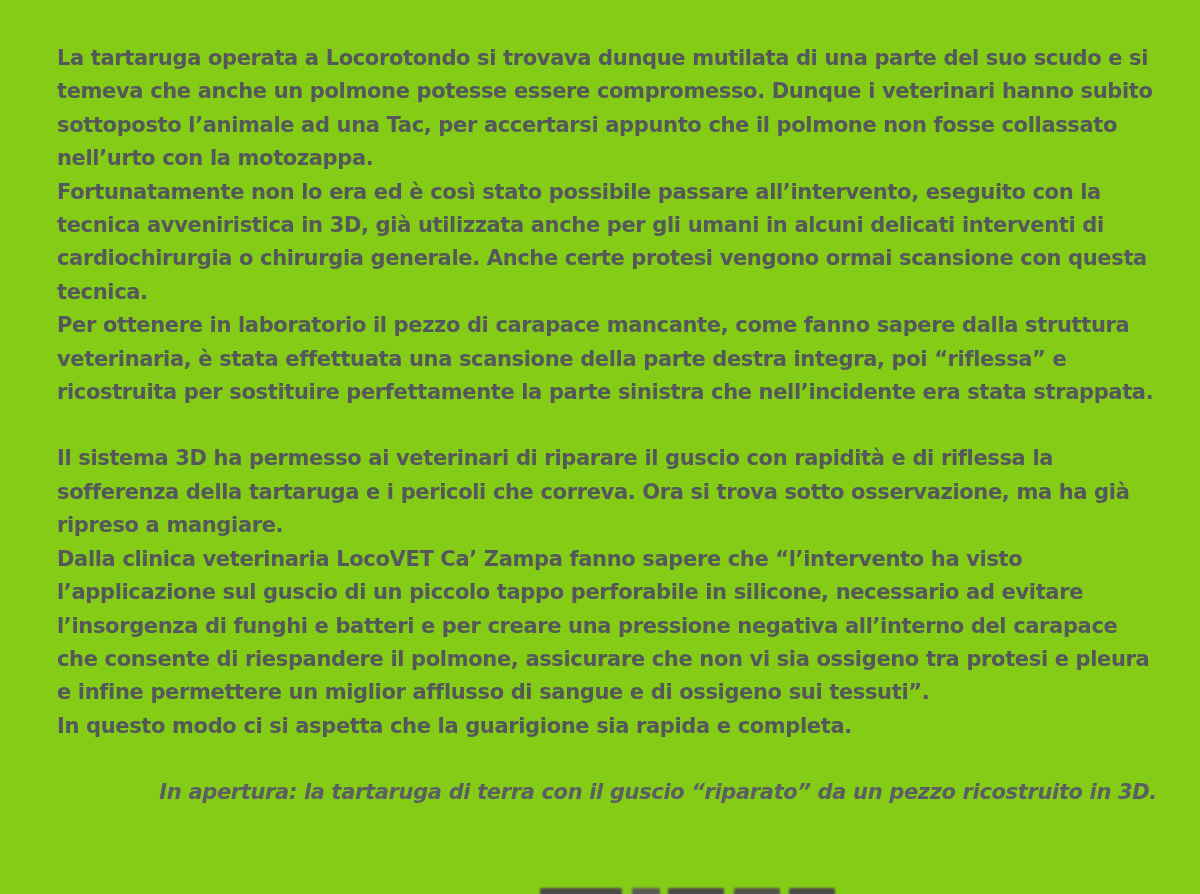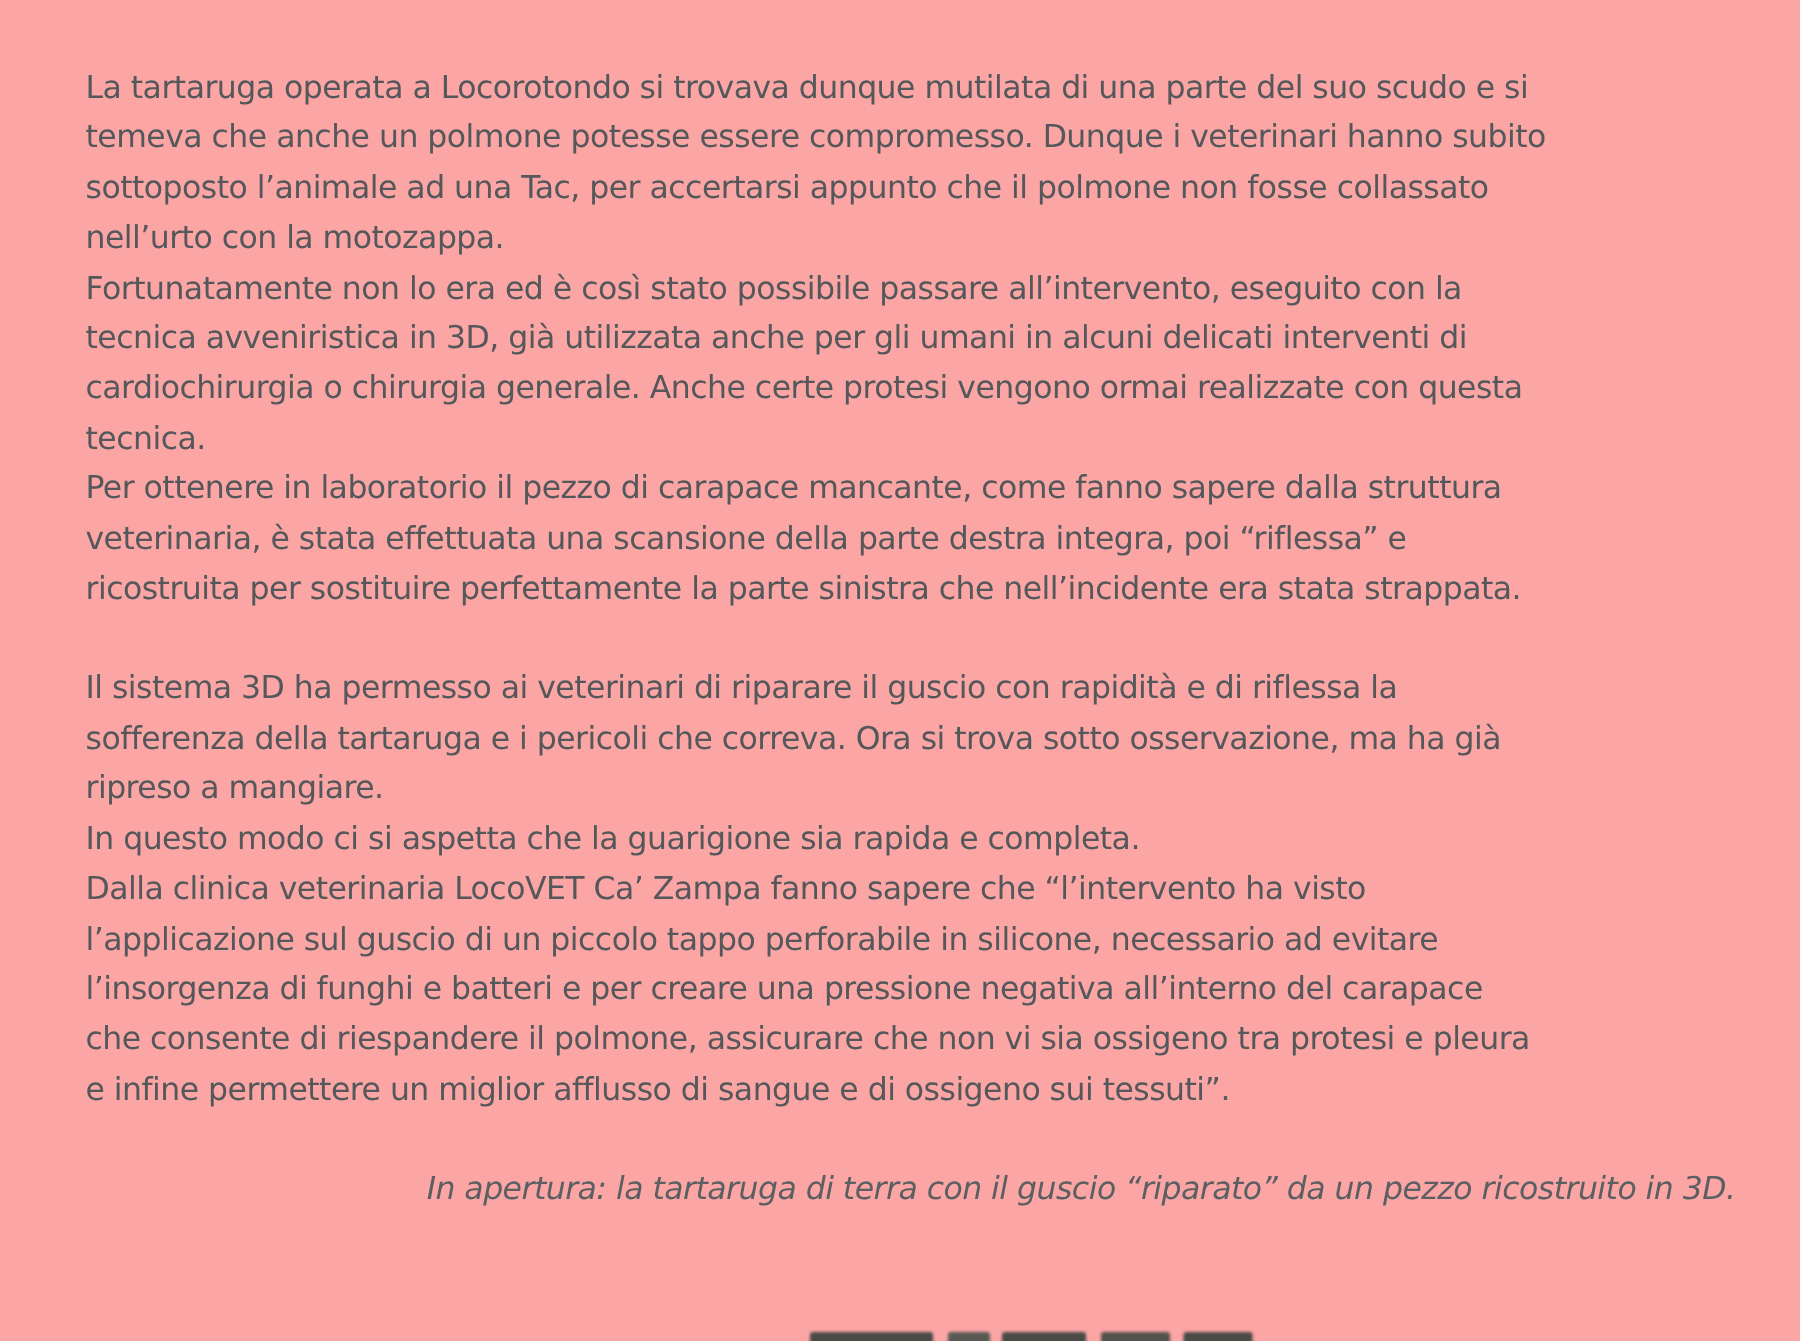--- a/index.html
+++ b/index.html
@@ -10,21 +10,22 @@
     width: 1200px;
     height: 894px;
     background: #fdfdfc;
     overflow: hidden;
     position: relative;
     font-family: "DejaVu Sans", "Liberation Sans", sans-serif;
   }
   .page {
     position: absolute;
     inset: 0;
-    background: #fca5a5;
+    background: #84cc16;
+    font-weight: bold;
   }
   .article {
     position: absolute;
     left: 57px;
     top: 42px;
     width: 1100px;
     color: #54585a;
     font-size: 21px;
     line-height: 33.4px;
     letter-spacing: -0.35px;
@@ -76,37 +77,37 @@
 
   <div class="article">
 
     <div class="block">
       <p>La tartaruga operata a Locorotondo si trovava dunque mutilata di una parte del suo scudo e si
 temeva che anche un polmone potesse essere compromesso. Dunque i veterinari hanno subito
 sottoposto l’animale ad una Tac, per accertarsi appunto che il polmone non fosse collassato
 nell’urto con la motozappa.</p>
       <p>Fortunatamente non lo era ed è così stato possibile passare all’intervento, eseguito con la
 tecnica avveniristica in 3D, già utilizzata anche per gli umani in alcuni delicati interventi di
-cardiochirurgia o chirurgia generale. Anche certe protesi vengono ormai realizzate con questa
+cardiochirurgia o chirurgia generale. Anche certe protesi vengono ormai scansione con questa
 tecnica.</p>
       <p>Per ottenere in laboratorio il pezzo di carapace mancante, come fanno sapere dalla struttura
 veterinaria, è stata effettuata una scansione della parte destra integra, poi “riflessa” e
 ricostruita per sostituire perfettamente la parte sinistra che nell’incidente era stata strappata.</p>
     </div>
 
     <div class="block">
       <p>Il sistema 3D ha permesso ai veterinari di riparare il guscio con rapidità e di riflessa la
 sofferenza della tartaruga e i pericoli che correva. Ora si trova sotto osservazione, ma ha già
 ripreso a mangiare.</p>
-      <p>In questo modo ci si aspetta che la guarigione sia rapida e completa.</p>
       <p>Dalla clinica veterinaria LocoVET Ca’ Zampa fanno sapere che “l’intervento ha visto
 l’applicazione sul guscio di un piccolo tappo perforabile in silicone, necessario ad evitare
 l’insorgenza di funghi e batteri e per creare una pressione negativa all’interno del carapace
 che consente di riespandere il polmone, assicurare che non vi sia ossigeno tra protesi e pleura
 e infine permettere un miglior afflusso di sangue e di ossigeno sui tessuti”.</p>
+      <p>In questo modo ci si aspetta che la guarigione sia rapida e completa.</p>
     </div>
 
     <div class="block caption">
       <p>In apertura: la tartaruga di terra con il guscio “riparato” da un pezzo ricostruito in 3D.</p>
     </div>
 
   </div>
 
   <div class="cutoff-fragment">
     <span class="seg s1"></span>

